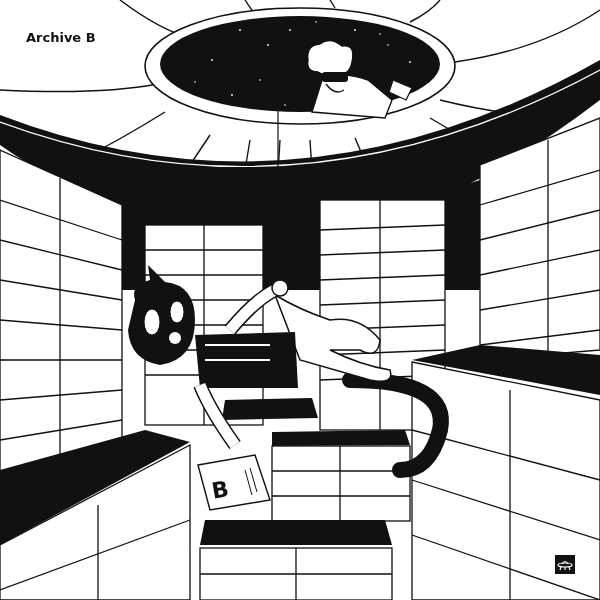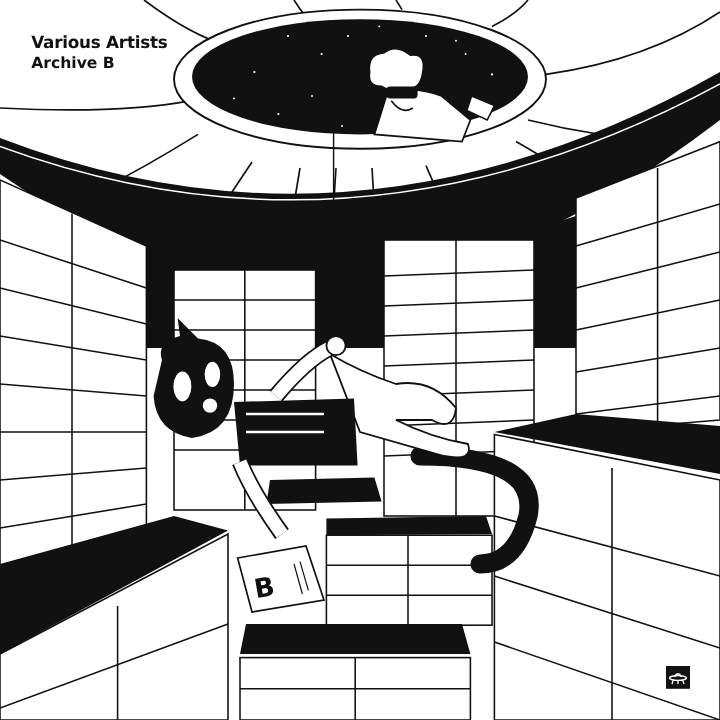--- a/index.html
+++ b/index.html
@@ -167,21 +167,20 @@
       <circle cx="175" cy="338" r="6" fill="#fff"></circle>
       <g>
         <path d="M198 465 L255 455 L270 500 L210 510 Z" fill="#fff" stroke="#111" stroke-width="1.4"></path>
         <text x="212" y="497" font-family="DejaVu Sans, sans-serif" font-size="22" font-weight="bold" fill="#111" transform="rotate(-10 222 490)">B</text>
         <path d="M245 470 L252 495 M250 468 L257 492" stroke="#111" stroke-width="1"></path>
       </g>
     </g>
   </svg>
 
   <div class="title-block">
-    <div class="title">Various Artists</div>
     <div class="subtitle">Archive B</div>
   </div>
 
   <div class="logo">
     <svg width="16" height="14" viewBox="0 0 16 14" xmlns="http://www.w3.org/2000/svg">
       <path d="M5 6 Q8 1 11 6" stroke="#fff" stroke-width="1.2" fill="none"></path>
       <ellipse cx="8" cy="7" rx="7" ry="2" stroke="#fff" stroke-width="1.2" fill="none"></ellipse>
       <path d="M4 9 L3 12 M8 9 L8 12 M12 9 L13 12" stroke="#fff" stroke-width="1.1"></path>
     </svg>
   </div>

